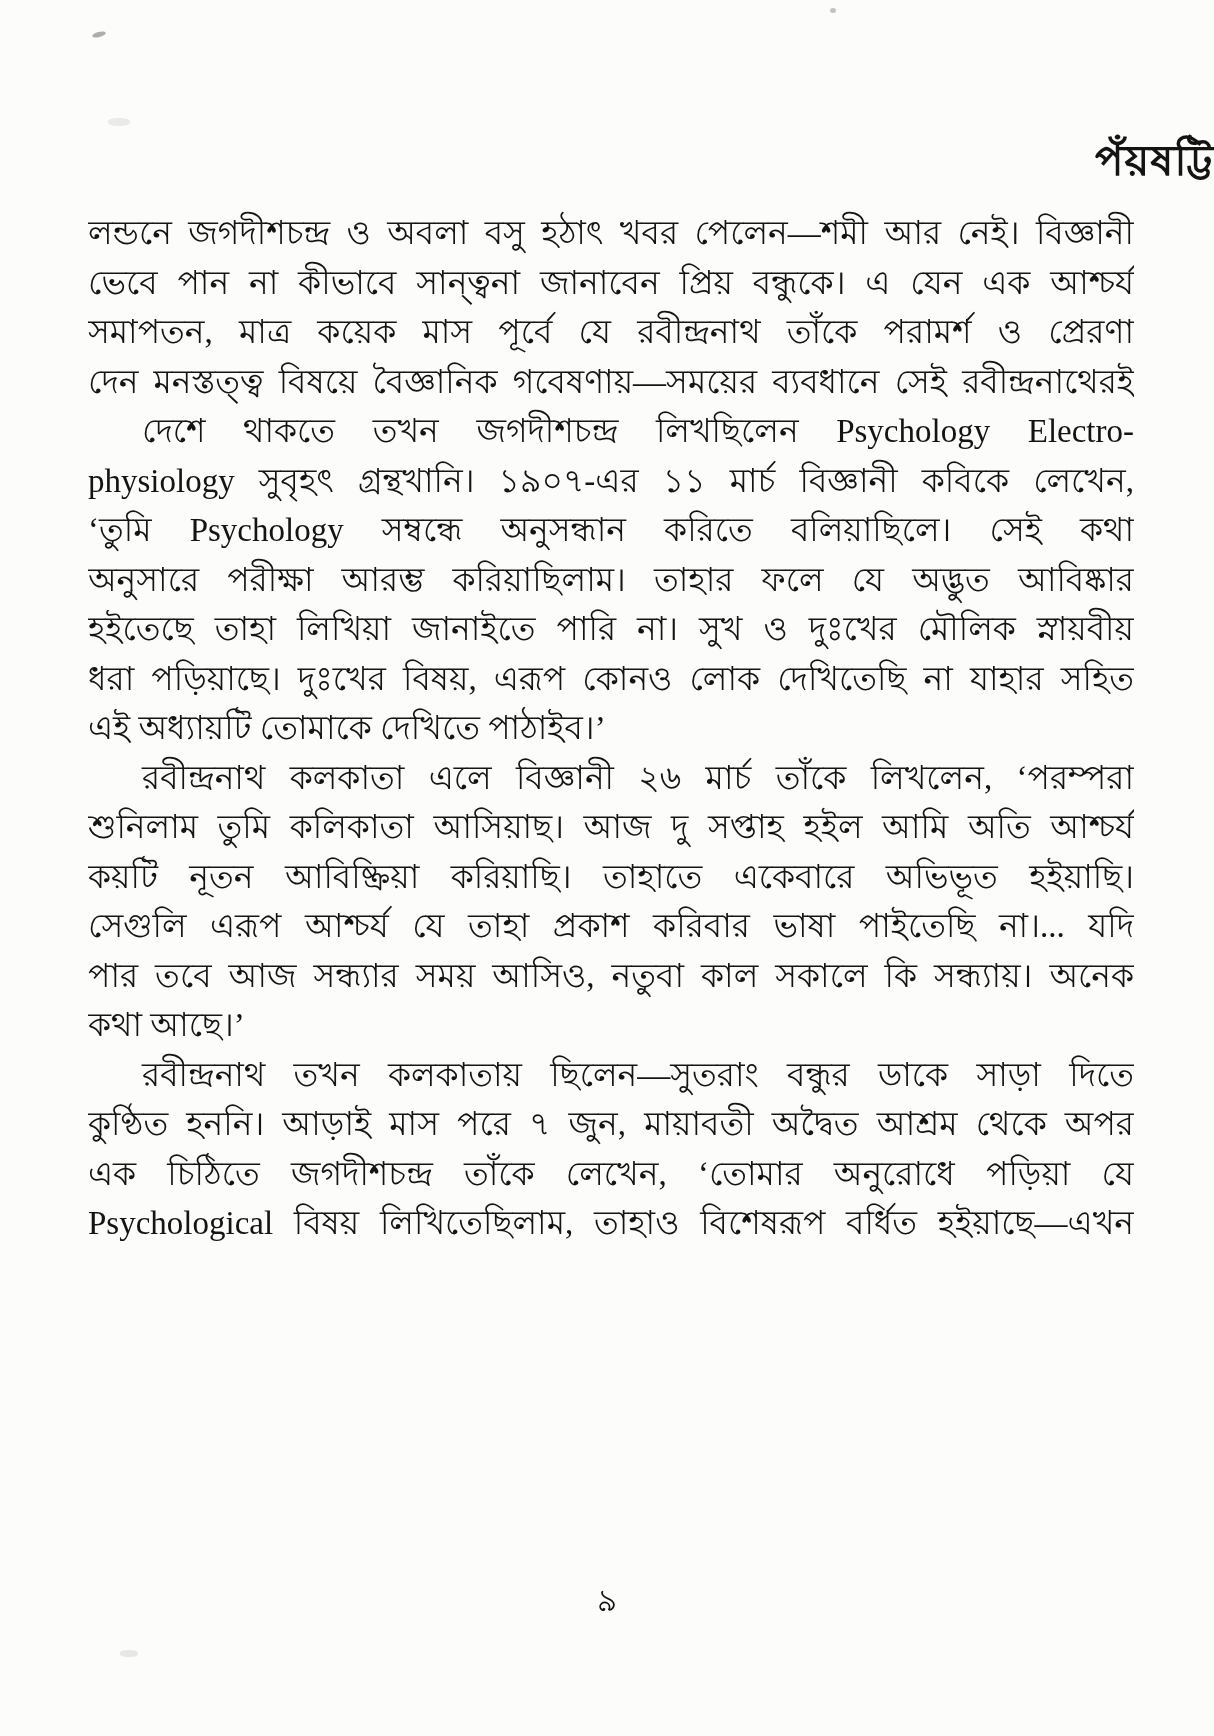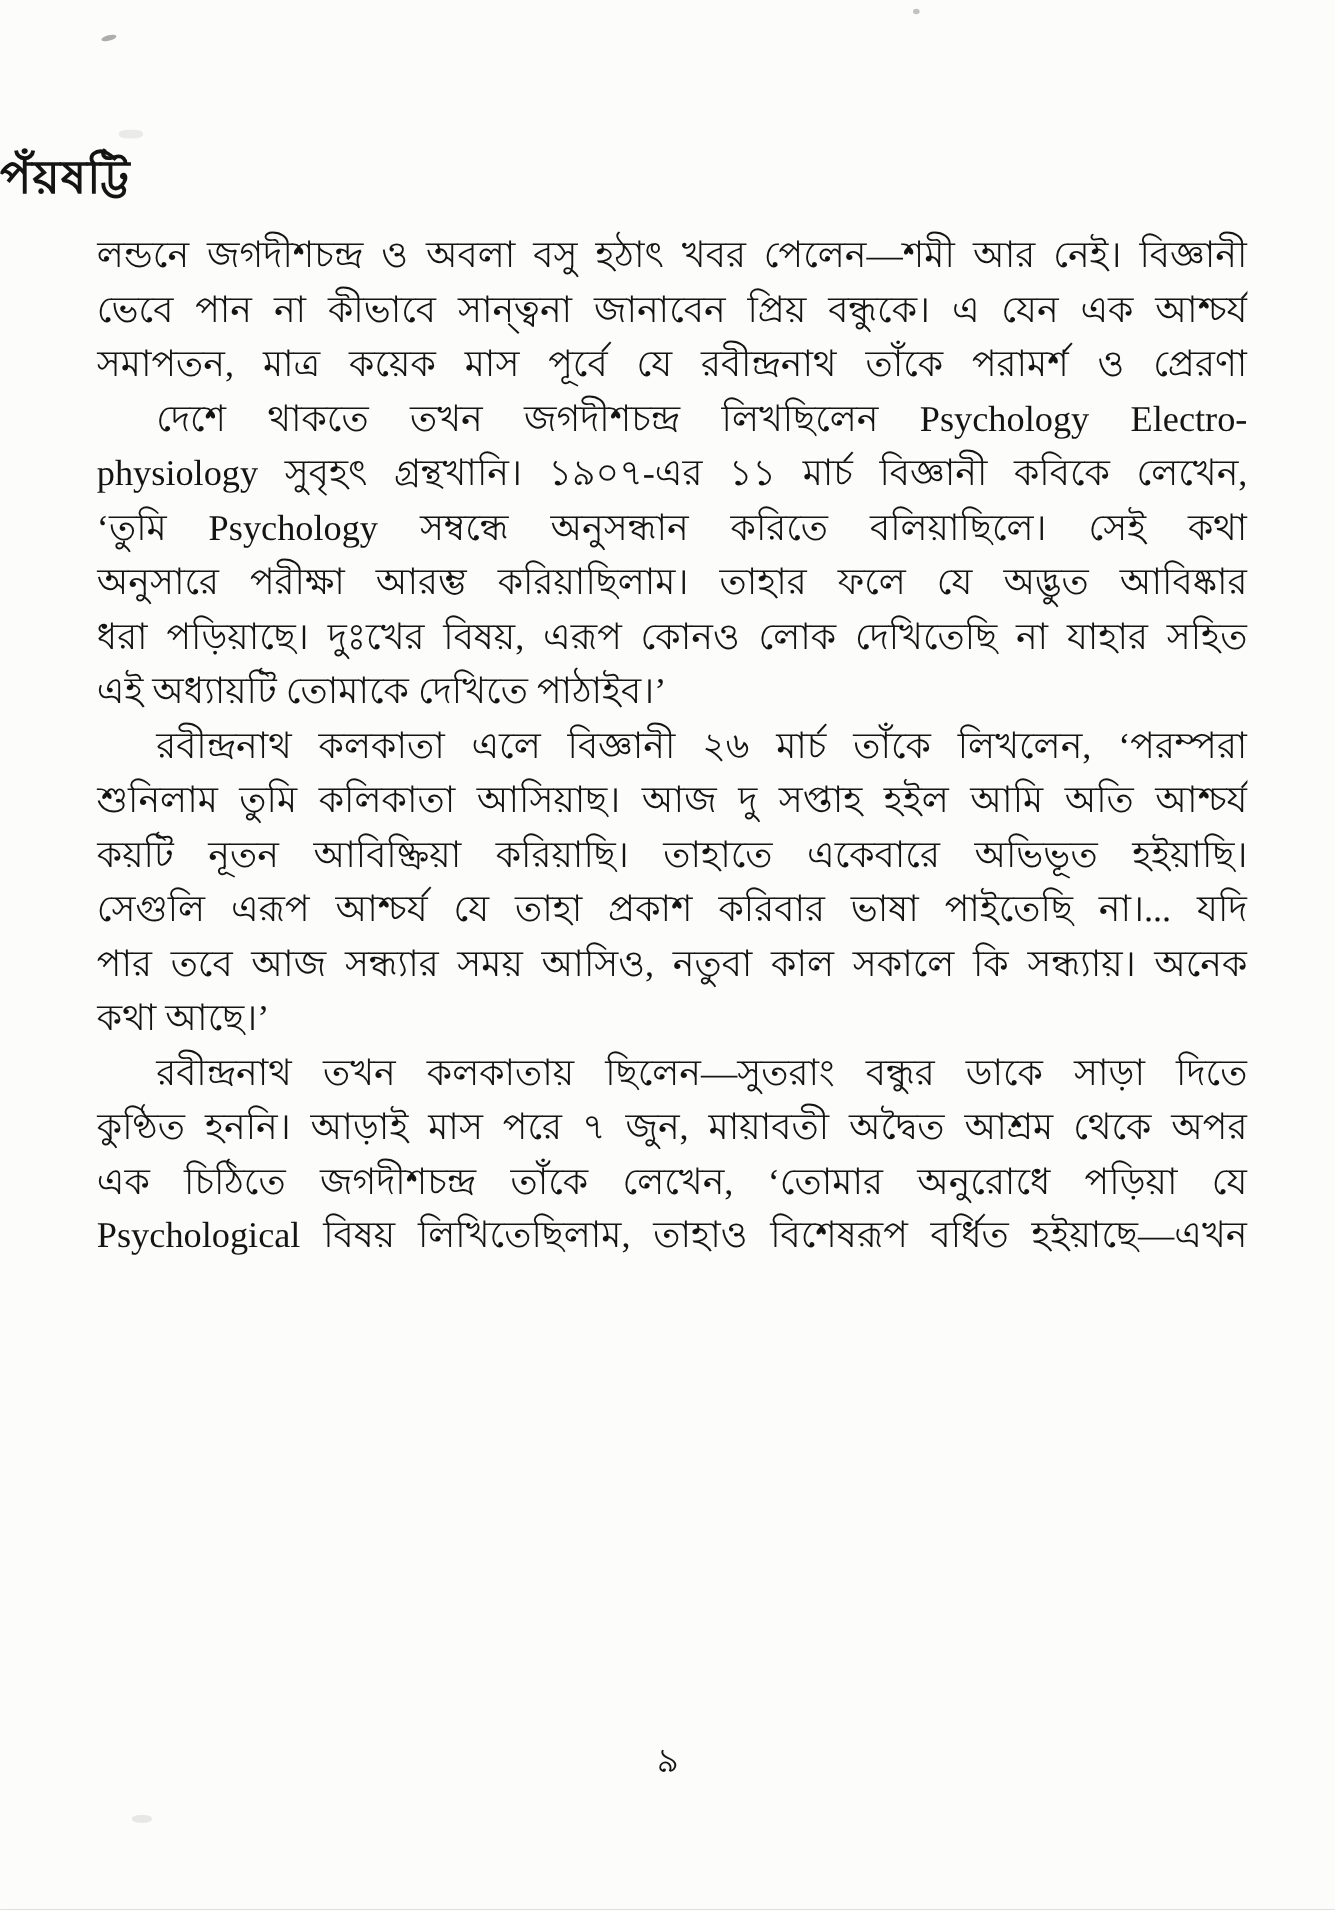--- a/index.html
+++ b/index.html
@@ -8,21 +8,21 @@
     width:1214px;height:1736px;
     margin:0 auto;
     background:#fcfcfa;
     color:#141414;
     font-family:"Liberation Serif", serif;
     overflow:hidden;
     box-shadow:0 0 6px rgba(0,0,0,.25);
   }
   .chapter-heading{
     position:absolute;top:128px;left:0;width:100%;
-    text-align:left;
+    text-align:right;
     font-size:42px;font-weight:700;
     letter-spacing:1px;
   }
   .body-text{
     position:absolute;left:88px;top:209px;width:1046px;
     font-size:33px;
   }
   .line{
     height:49.5px;line-height:49.5px;
     overflow:hidden;
@@ -56,27 +56,29 @@
   <span class="speck s4"></span>
 
   <div class="chapter-heading">পঁয়ষট্টি</div>
 
   <div class="body-text">
 
     <div>
       <div class="line">লন্ডনে জগদীশচন্দ্র ও অবলা বসু হঠাৎ খবর পেলেন—শমী আর নেই। বিজ্ঞানী</div>
       <div class="line">ভেবে পান না কীভাবে সান্ত্বনা জানাবেন প্রিয় বন্ধুকে। এ যেন এক আশ্চর্য</div>
       <div class="line">সমাপতন, মাত্র কয়েক মাস পূর্বে যে রবীন্দ্রনাথ তাঁকে পরামর্শ ও প্রেরণা</div>
+      <div class="line">দেন মনস্তত্ত্ব বিষয়ে বৈজ্ঞানিক গবেষণায়—সময়ের ব্যবধানে সেই রবীন্দ্রনাথেরই</div>
     </div>
 
     <div>
       <div class="line indent">দেশে থাকতে তখন জগদীশচন্দ্র লিখছিলেন Psychology Electro-</div>
       <div class="line">physiology সুবৃহৎ গ্রন্থখানি। ১৯০৭-এর ১১ মার্চ বিজ্ঞানী কবিকে লেখেন,</div>
       <div class="line">‘তুমি Psychology সম্বন্ধে অনুসন্ধান করিতে বলিয়াছিলে। সেই কথা</div>
       <div class="line">অনুসারে পরীক্ষা আরম্ভ করিয়াছিলাম। তাহার ফলে যে অদ্ভুত আবিষ্কার</div>
+      <div class="line">হইতেছে তাহা লিখিয়া জানাইতে পারি না। সুখ ও দুঃখের মৌলিক স্নায়বীয়</div>
       <div class="line">ধরা পড়িয়াছে। দুঃখের বিষয়, এরূপ কোনও লোক দেখিতেছি না যাহার সহিত</div>
       <div class="line endline">এই অধ্যায়টি তোমাকে দেখিতে পাঠাইব।’</div>
     </div>
 
     <div>
       <div class="line indent">রবীন্দ্রনাথ কলকাতা এলে বিজ্ঞানী ২৬ মার্চ তাঁকে লিখলেন, ‘পরম্পরা</div>
       <div class="line">শুনিলাম তুমি কলিকাতা আসিয়াছ। আজ দু সপ্তাহ হইল আমি অতি আশ্চর্য</div>
       <div class="line">কয়টি নূতন আবিষ্ক্রিয়া করিয়াছি। তাহাতে একেবারে অভিভূত হইয়াছি।</div>
       <div class="line">সেগুলি এরূপ আশ্চর্য যে তাহা প্রকাশ করিবার ভাষা পাইতেছি না।... যদি</div>
       <div class="line">পার তবে আজ সন্ধ্যার সময় আসিও, নতুবা কাল সকালে কি সন্ধ্যায়। অনেক</div>

